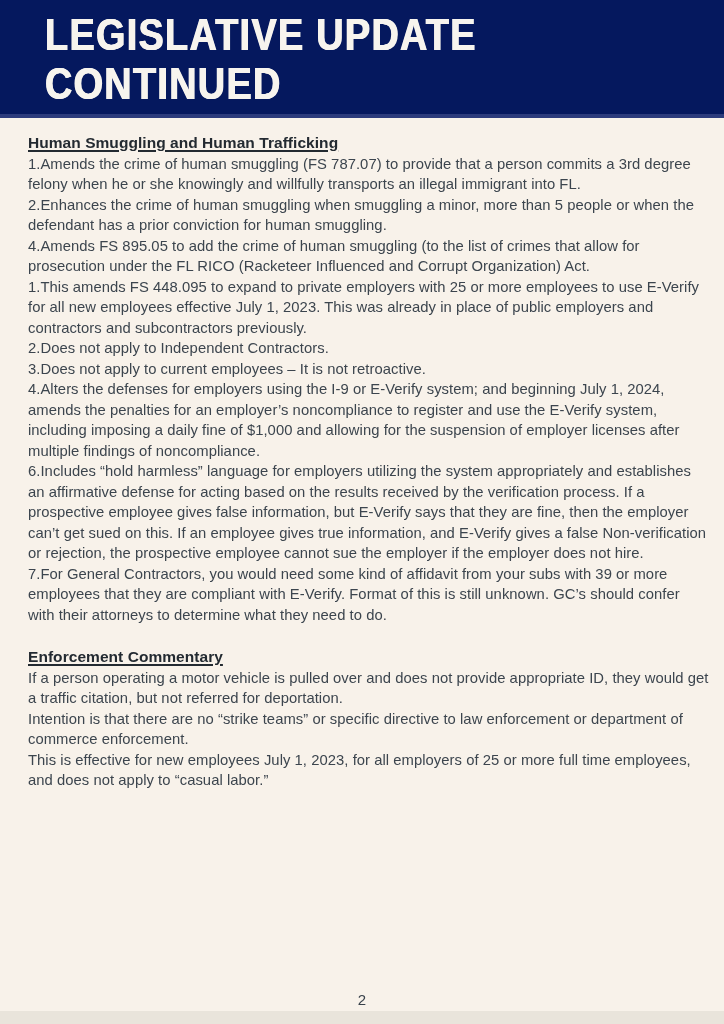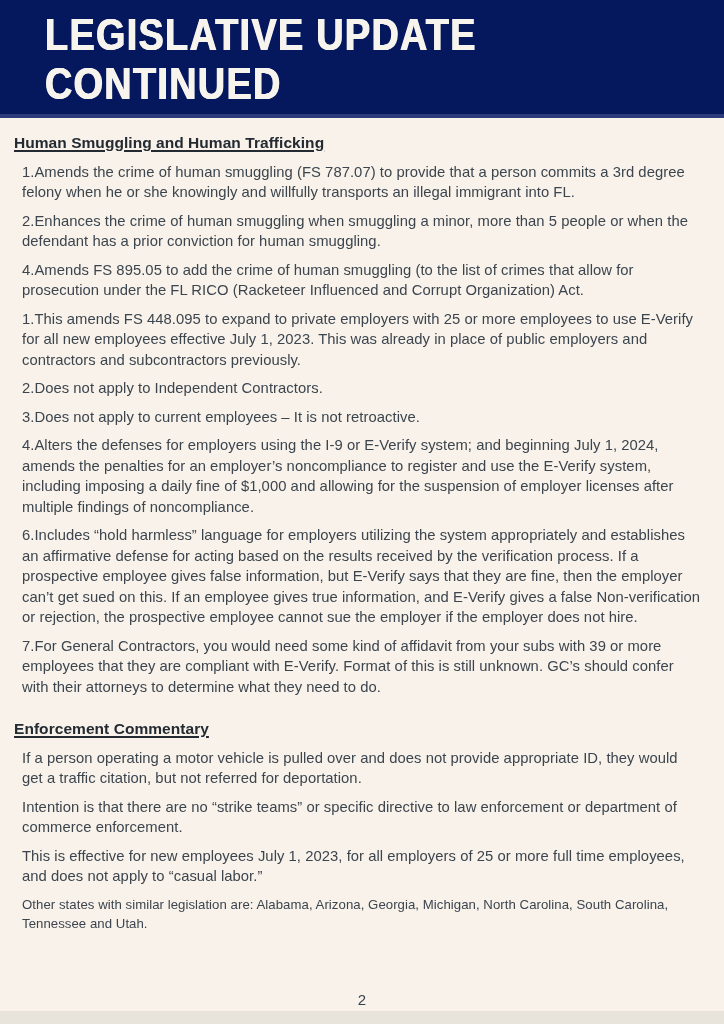--- a/index.html
+++ b/index.html
@@ -34,27 +34,27 @@
     color: #f7f4ee;
     font-size: 44px;
     line-height: 49px;
     font-weight: 800;
     letter-spacing: 1.5px;
     
     text-shadow: 0.6px 0 0 #f7f4ee, -0.6px 0 0 #f7f4ee;
   }
   
   .content {
-    padding: 15px 14px 0 14px;
+    padding: 15px 14px 0 28px;
     color: #3c454e;
     font-size: 14.8px;
     line-height: 20.5px;
     letter-spacing: 0.05px;
   }
-  .content p { margin: 8px; }
+  .content p { margin: 0; }
   .sec-heading {
     margin: 22px 0 0 0;
     font-size: 15.5px;
     line-height: 20.5px;
     font-weight: 700;
     color: #232a31;
     text-decoration: underline;
     text-decoration-thickness: 1.5px;
     text-underline-offset: 2px;
   }
@@ -101,20 +101,19 @@
       <p>4.Alters the defenses for employers using the I-9 or E-Verify system; and beginning July 1, 2024, amends the penalties for an employer’s noncompliance to register and use the E-Verify system, including imposing a daily fine of $1,000 and allowing for the suspension of employer licenses after multiple findings of noncompliance.</p>
       <p>6.Includes “hold harmless” language for employers utilizing the system appropriately and establishes an affirmative defense for acting based on the results received by the verification process. If a prospective employee gives false information, but E-Verify says that they are fine, then the employer can’t get sued on this. If an employee gives true information, and E-Verify gives a false Non-verification or rejection, the prospective employee cannot sue the employer if the employer does not hire.</p>
       <p>7.For General Contractors, you would need some kind of affidavit from your subs with 39 or more employees that they are compliant with E-Verify. Format of this is still unknown. GC’s should confer with their attorneys to determine what they need to do.</p>
     </section>
 
     <section>
       <h2 class="sec-heading">Enforcement Commentary</h2>
       <p>If a person operating a motor vehicle is pulled over and does not provide appropriate ID, they would get a traffic citation, but not referred for deportation.</p>
       <p>Intention is that there are no “strike teams” or specific directive to law enforcement or department of commerce enforcement.</p>
       <p>This is effective for new employees July 1, 2023, for all employers of 25 or more full time employees, and does not apply to “casual labor.”</p>
-      <p class="footnote">Other states with similar legislation are: Alabama, Arizona, Georgia, Michigan, North Carolina, South Carolina, Tennessee and Utah.</p>
     </section>
 
   </main>
 
   <div class="page-number">2</div>
 
 </div>
 
 </body></html>

